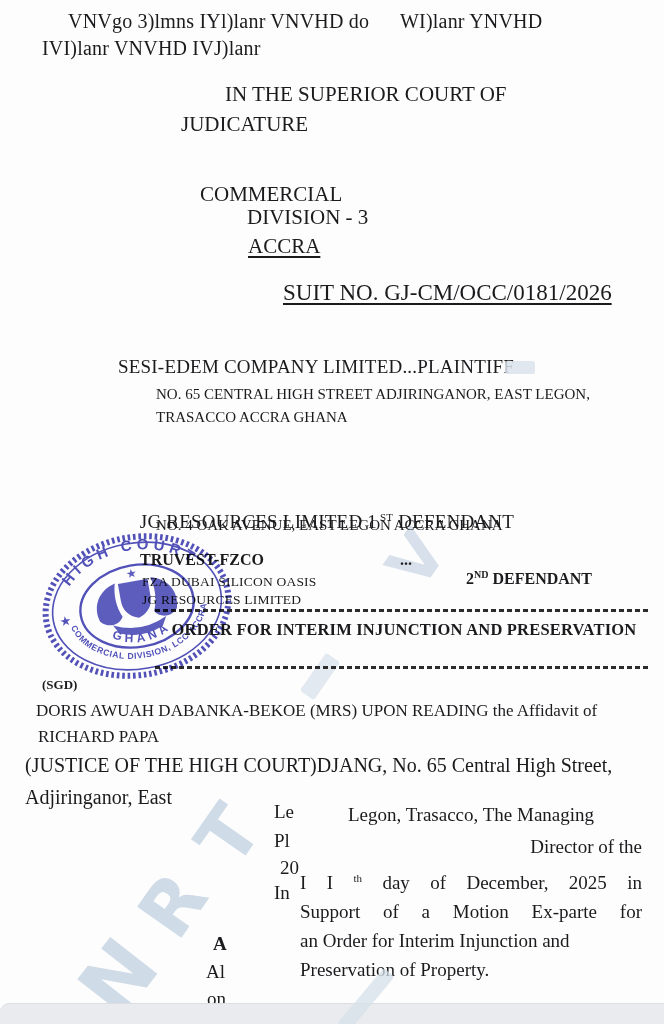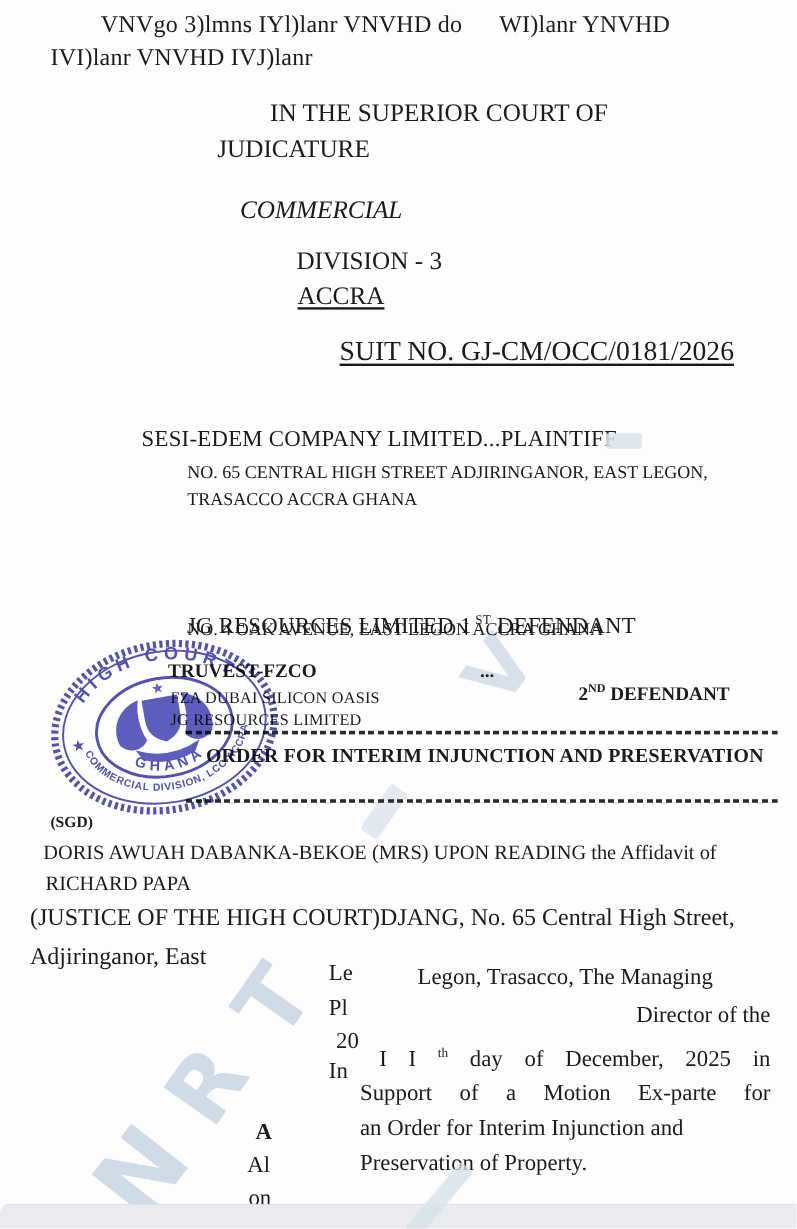--- a/index.html
+++ b/index.html
@@ -1,21 +1,21 @@
 <!DOCTYPE html>
 <html><head>
 <meta charset="utf-8">
 <style>
   html,body{margin:0;padding:0;background:#fff;}
   .page{
     position:relative;width:664px;height:1024px;background:#fdfdfe;
     overflow:hidden;font-family:"Liberation Serif",serif;color:#1b1b1d;
   }
   .abs{position:absolute;z-index:1;}
-  .pre{white-space:pre;margin-left:16px;}
+  .pre{white-space:pre;}
 
   
   .wm{position:absolute;z-index:0;color:#cfdbe7;font-family:"DejaVu Sans",sans-serif;
       font-weight:bold;transform-origin:center;user-select:none;}
   .wm-bar{position:absolute;z-index:0;background:#d6e0ea;border-radius:3px;}
   .wm-bar.over{z-index:3;opacity:.75;}
 
   
   .garbage{font-size:20px;letter-spacing:.2px;}
 
@@ -74,21 +74,21 @@
   <span class="wm" style="left:203px;top:792px;font-size:74px;transform:rotate(-55deg);">T</span>
   <span class="wm" style="left:144px;top:862px;font-size:74px;transform:rotate(-55deg);">R</span>
   <span class="wm" style="left:84px;top:930px;font-size:82px;transform:rotate(-52deg);">N</span>
   <div class="wm-bar over" style="left:330px;top:993px;width:72px;height:14px;transform:rotate(-50deg);"></div>
 
   <div class="abs garbage pre" style="left:68px;top:10px;">VNVgo 3)lmns IYl)lanr VNVHD do      WI)lanr YNVHD</div>
   <div class="abs garbage" style="left:42px;top:37px;">IVI)lanr VNVHD IVJ)lanr</div>
 
   <div class="abs heading" style="left:181px;top:112px;">JUDICATURE</div>
   <div class="abs heading" style="left:225px;top:82px;">IN THE SUPERIOR COURT OF</div>
-  <div class="abs heading" style="left:200px;top:163px;font-style:italic;">COMMERCIAL</div>
+  <div class="abs heading" style="left:200px;top:182px;">COMMERCIAL</div>
   <div class="abs heading" style="left:247px;top:205px;">DIVISION - 3</div>
   <div class="abs heading underline" style="left:248px;top:234px;">ACCRA</div>
 
   <div class="abs underline" style="left:283px;top:280px;font-size:23px;">SUIT NO. GJ-CM/OCC/0181/2026</div>
 
   <div class="abs party-name" style="left:118px;top:356px;">SESI-EDEM COMPANY LIMITED...PLAINTIFF</div>
   <div class="abs hl" style="left:505px;top:361px;background:#dbe3ec;"></div>
   <div class="abs party-addr" style="left:120px;top:386px;">NO. 65 CENTRAL HIGH STREET ADJIRINGANOR, EAST LEGON,</div>
   <div class="abs party-addr" style="left:120px;top:409px;">TRASACCO ACCRA GHANA</div>
 

